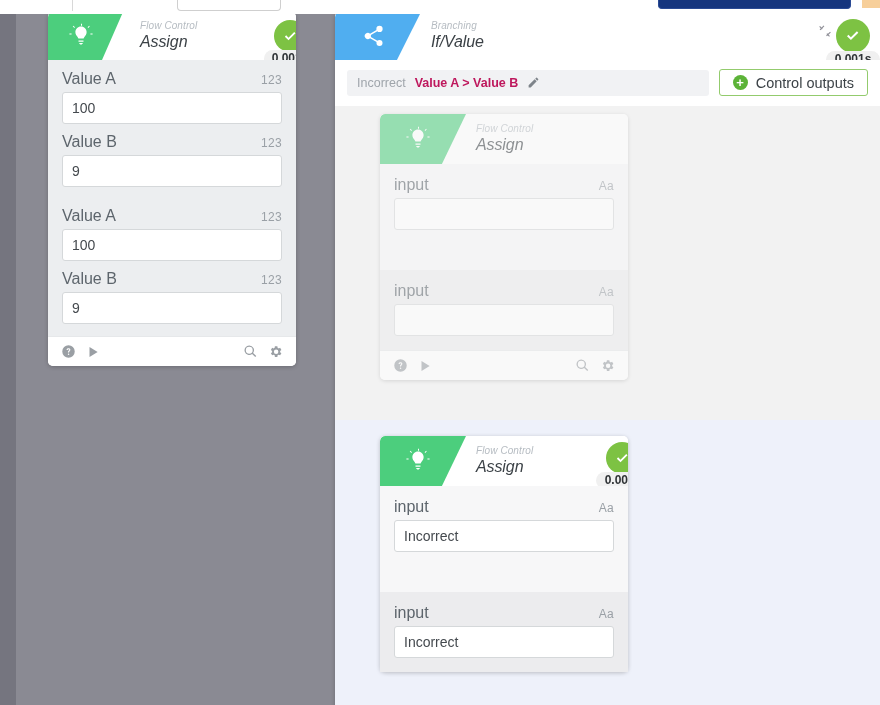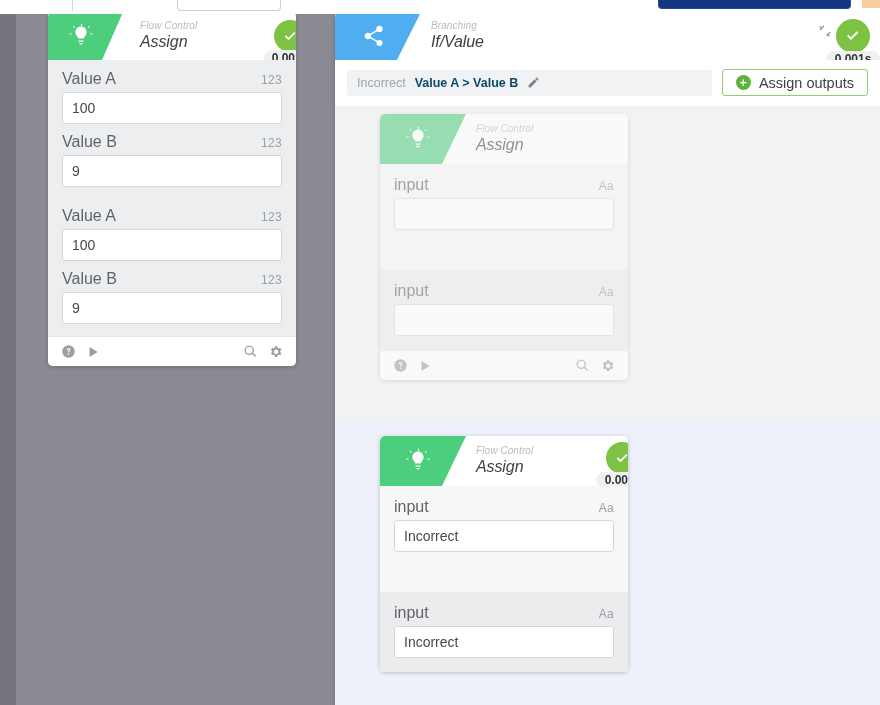--- a/index.html
+++ b/index.html
@@ -153,21 +153,21 @@
 
   .condition-bar {
     display: flex; align-items: center; gap: 10px;
     padding: 9px 12px 10px 12px; background: #fff;
   }
   .condition-field {
     flex: 1; height: 26px; background: #f1f2f4; border-radius: 3px;
     display: flex; align-items: center; gap: 9px; padding: 0 10px;
   }
   .condition-key { font-size: 12.5px; color: #9fa5ab; }
-  .condition-val { font-size: 12.5px; color: #0c4a6e; font-weight: bold; }
+  .condition-val { font-size: 12.5px; color: #be185d; font-weight: bold; }
   .pencil-icon { display: flex; align-items: center; }
   .pencil-icon svg { fill: #7e848a; }
   .create-outputs-btn {
     height: 27px; border: 1px solid #93cb6d; border-radius: 3px;
     background: #fff; color: #3c4247; font-size: 14.5px;
     display: flex; align-items: center; gap: 8px;
     padding: 0 13px; cursor: pointer;
     font-family: "Liberation Sans", sans-serif;
   }
   .plus-badge {
@@ -332,21 +332,21 @@
           <span class="condition-key">Incorrect</span>
           <span class="condition-val">Value A &gt; Value B</span>
           <span class="pencil-icon">
             <svg viewBox="0 0 24 24" style="width:13px;height:13px;">
               <path d="M3 17.2V21h3.8L17.9 9.9 14.1 6.1 3 17.2zM20.7 7a1 1 0 0 0 0-1.4l-2.3-2.3a1 1 0 0 0-1.4 0l-1.8 1.8 3.8 3.8L20.7 7z"></path>
             </svg>
           </span>
         </div>
         <button class="create-outputs-btn">
           <span class="plus-badge">+</span>
-          <span>Assign outputs</span>
+          <span>Control outputs</span>
         </button>
       </div>
 
       <div class="branch-area">
         <div class="branch-section-a"></div>
         <div class="branch-section-b"></div>
 
         <div class="node nested" id="assign-nested-1">
           <div class="node-head">
             <div class="node-head-accent accent-green"></div>

